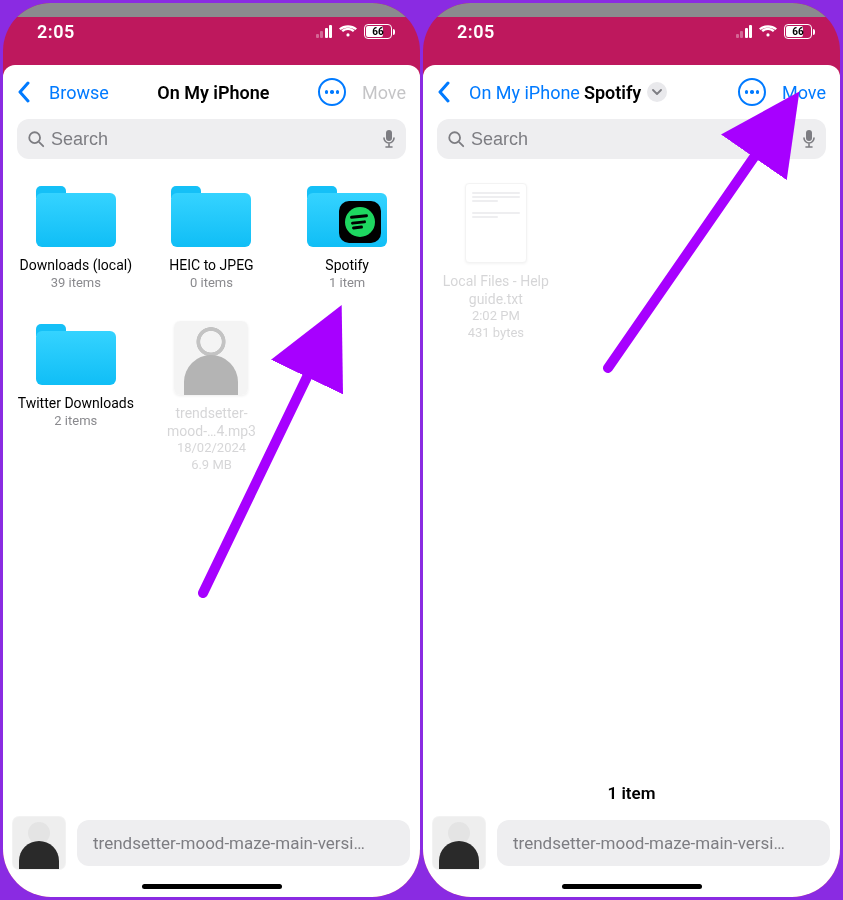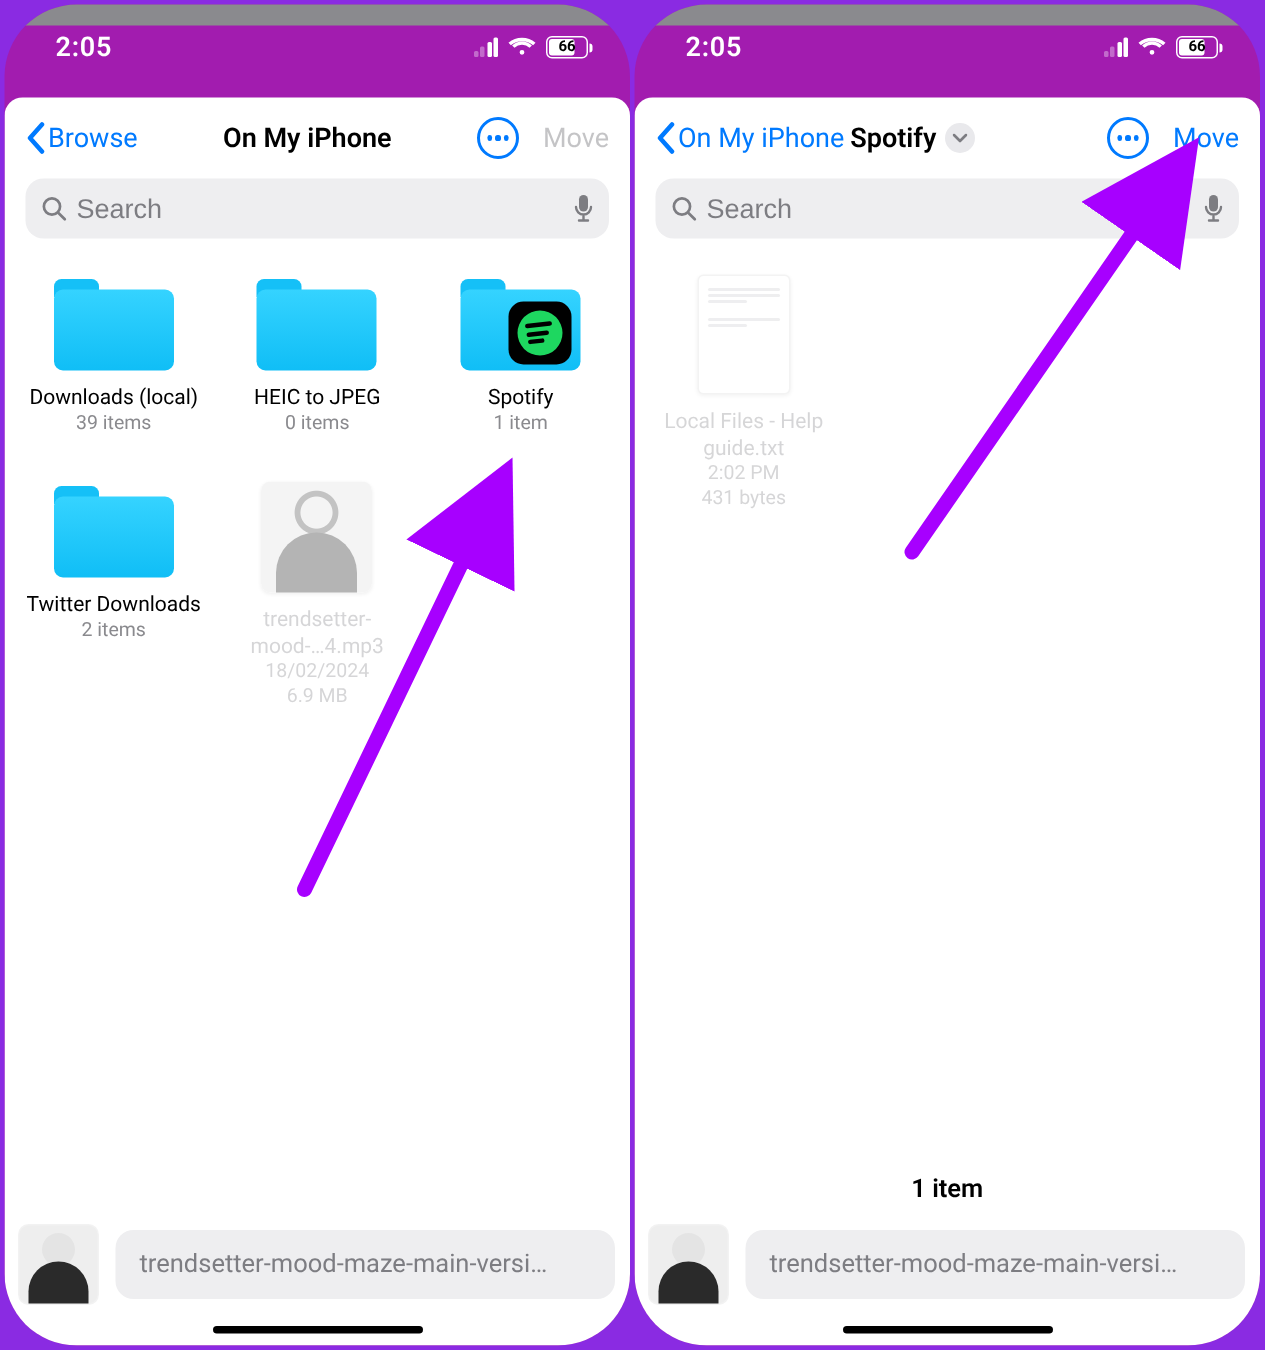--- a/index.html
+++ b/index.html
@@ -7,21 +7,21 @@
     font-family: -apple-system, BlinkMacSystemFont, "Segoe UI", Roboto, Helvetica, Arial, sans-serif;
     background: #8a2be2;
     width: 843px;
     height: 900px;
     display: flex;
     padding: 3px;
     gap: 3px;
   }
   .phone {
     flex: 1;
-    background: #a21caf;
+    background: #be185d;
     border-radius: 48px;
     overflow: hidden;
     display: flex;
     flex-direction: column;
     position: relative;
     text-decoration: underline;
   }
   .phone-inner {
     position: absolute;
     top: 0; left: 0; right: 0; bottom: 0;
@@ -69,21 +69,21 @@
     background: #8a8a8e;
     border-radius: 10px 10px 0 0;
   }
   .nav {
     display:flex;
     align-items:center;
     padding: 10px 14px 6px;
     height: 50px;
   }
   .nav-back {
-    display:flex; align-items:center; color:#007aff; font-size:18px; gap:2px;
+    display:flex; align-items:center; color:#007aff; font-size:18px; gap:19px;
     flex-shrink:0;
   }
   .nav-back svg { flex-shrink:0; }
   .nav-title { flex:1; text-align:center; font-size:18px; font-weight:600; color:#000;}
   .nav-title.left { text-align:left; margin-left:4px; display:flex; align-items:center; gap:6px;}
   .chevcircle { width:20px; height:20px; border-radius:50%; background:#e9e9ec; display:flex; align-items:center; justify-content:center;}
   .nav-right { display:flex; align-items:center; gap:16px; flex-shrink:0;}
   .more-btn {
     width:28px;height:28px;border:2px solid #007aff;border-radius:50%;
     display:flex;align-items:center;justify-content:center;gap:2px;

